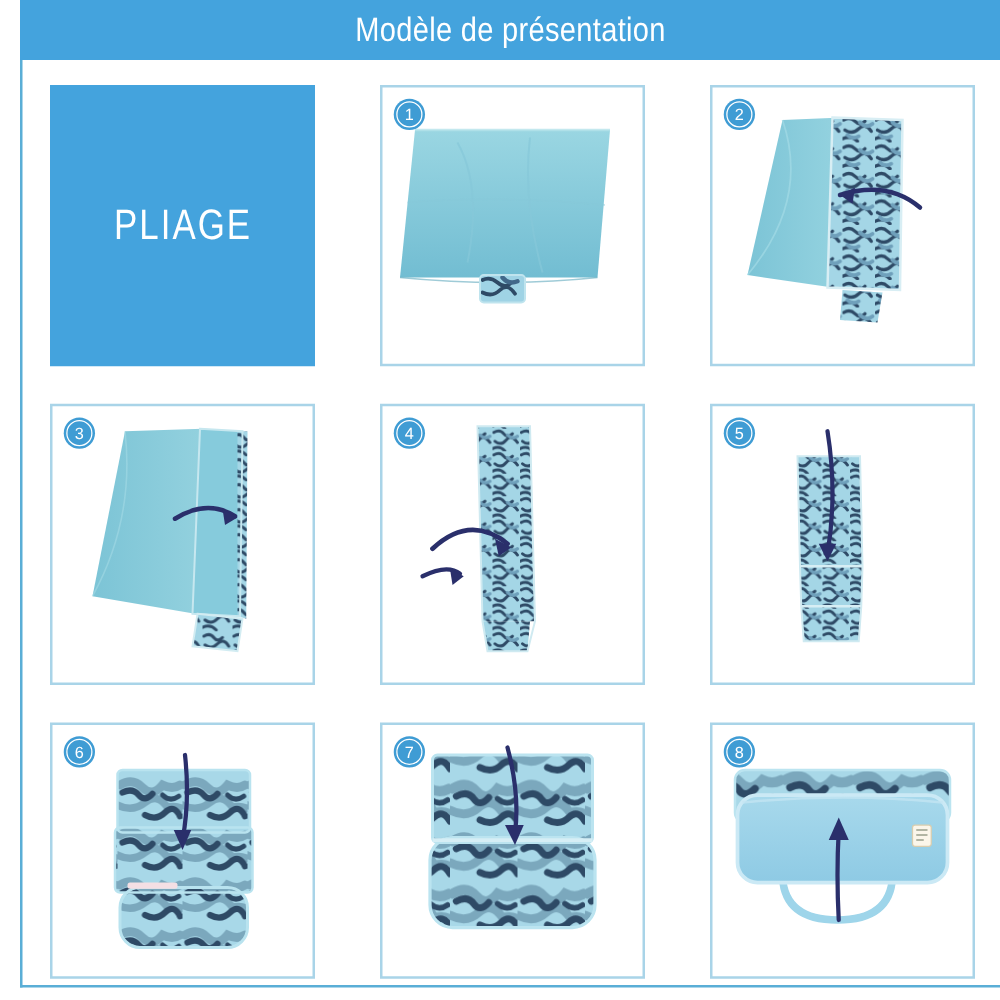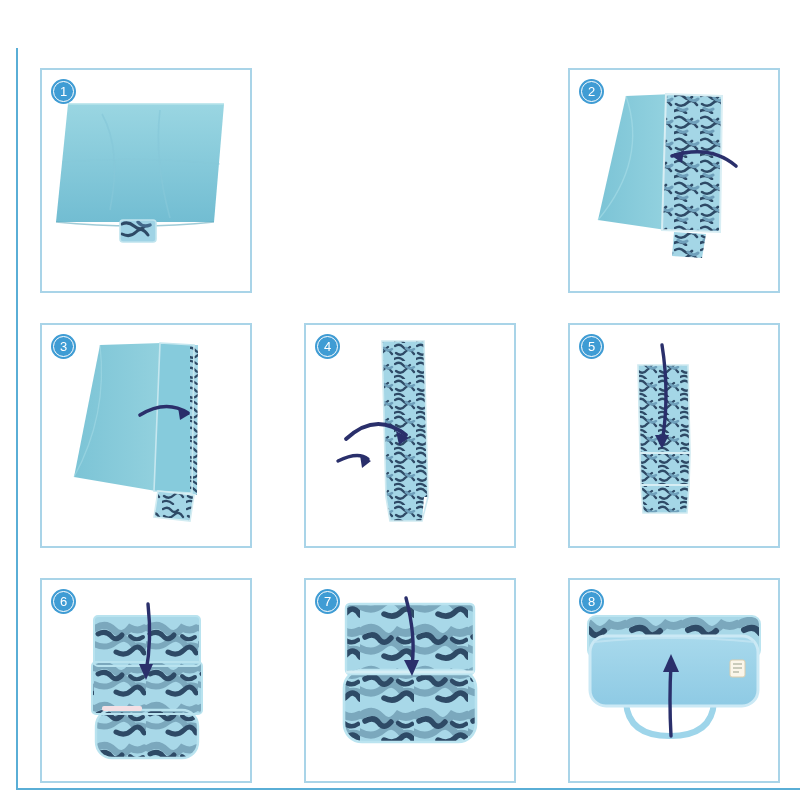--- a/index.html
+++ b/index.html
@@ -49,25 +49,31 @@
   svg{display:block;}
 </style>
 </head>
 <body>
 
 <div class="page">
 
   <div class="frame-left"></div>
   <div class="frame-bottom"></div>
 
+  <div class="header">
+    <div class="header-title">Modèle de présentation</div>
+  </div>
 
   <div class="grid">
 
     <div class="row row1">
 
+      <div class="cell pliage">
+        <div class="pliage-label">PLIAGE</div>
+      </div>
 
       <div class="cell">
         <div class="badge">
           <span class="ring"></span>
           <span class="num">1</span>
         </div>
         <div class="art">
           <svg viewBox="0 0 208 221" width="208" height="221">
             <defs>
               <linearGradient id="bl1" x1="0" y1="0" x2="0" y2="1">

